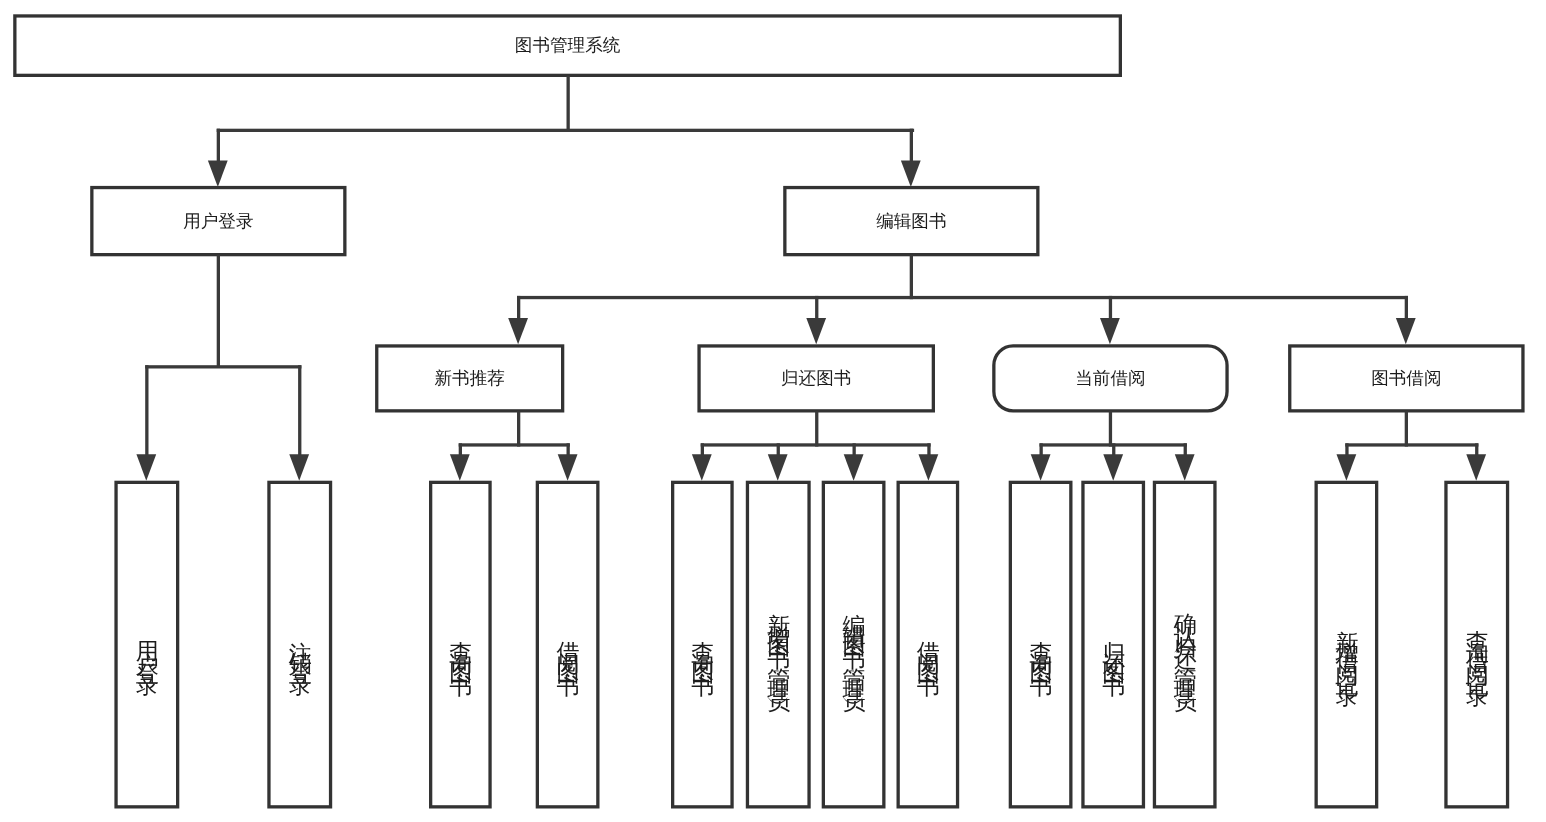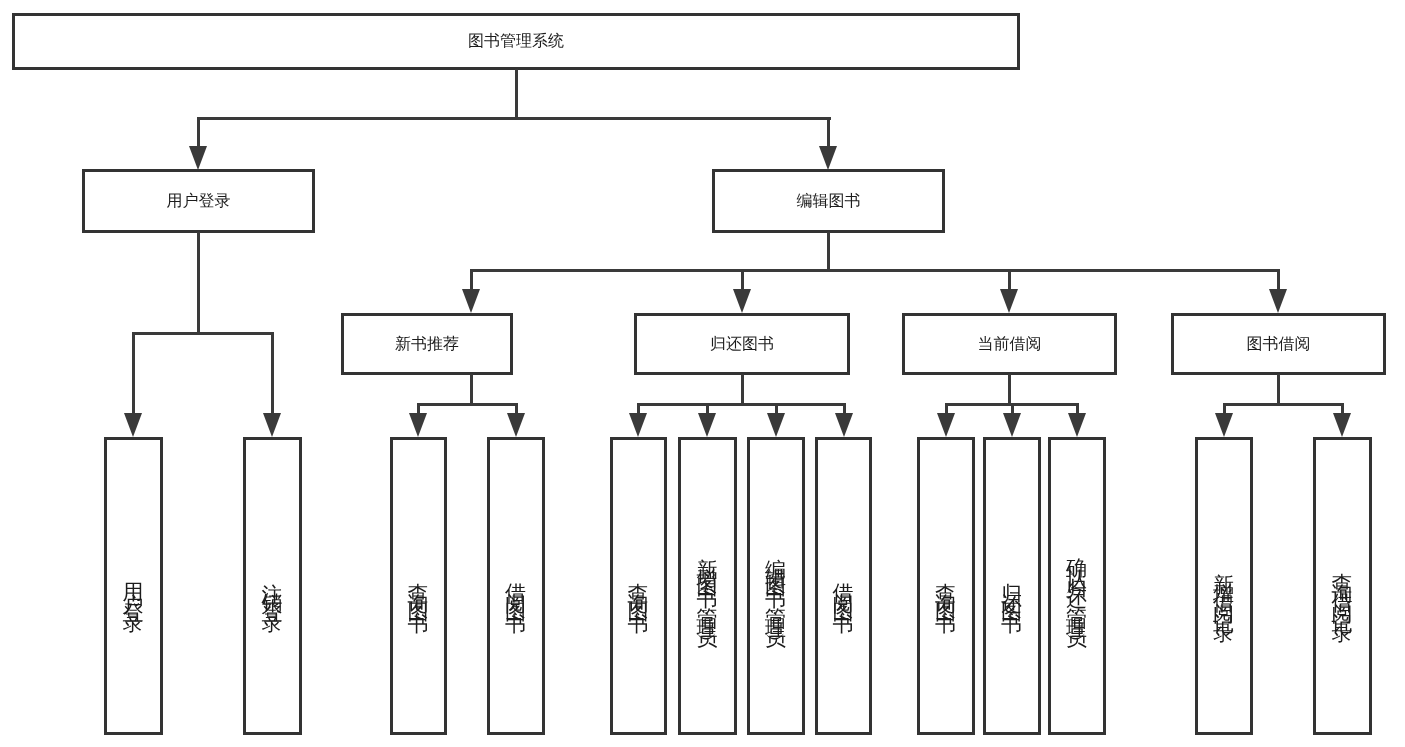--- a/index.html
+++ b/index.html
@@ -57,21 +57,21 @@
   <div class="arrow" style="left:462px;top:289px;"></div>
   <div class="line" style="left:741px;top:269px;width:3px;height:24px;"></div>
   <div class="arrow" style="left:733px;top:289px;"></div>
   <div class="line" style="left:1008px;top:269px;width:3px;height:24px;"></div>
   <div class="arrow" style="left:1000px;top:289px;"></div>
   <div class="line" style="left:1277px;top:269px;width:3px;height:24px;"></div>
   <div class="arrow" style="left:1269px;top:289px;"></div>
 
   <div class="box" style="left:341px;top:313px;width:172px;height:62px;">新书推荐</div>
   <div class="box" style="left:634px;top:313px;width:216px;height:62px;">归还图书</div>
-  <div class="box" style="left:902px;top:313px;width:215px;height:62px;">当前借阅</div>
+  <div class="box" style="left:902px;top:313px;width:215px;height:62px;border-radius:19px;">当前借阅</div>
   <div class="box" style="left:1171px;top:313px;width:215px;height:62px;">图书借阅</div>
 
   <div class="line" style="left:470px;top:374px;width:3px;height:32px;"></div>
   <div class="line" style="left:417px;top:403px;width:101px;height:3px;"></div>
   <div class="line" style="left:417px;top:403px;width:3px;height:12px;"></div>
   <div class="arrow" style="left:409px;top:413px;"></div>
   <div class="line" style="left:515px;top:403px;width:3px;height:12px;"></div>
   <div class="arrow" style="left:507px;top:413px;"></div>
 
   <div class="line" style="left:741px;top:374px;width:3px;height:32px;"></div>

